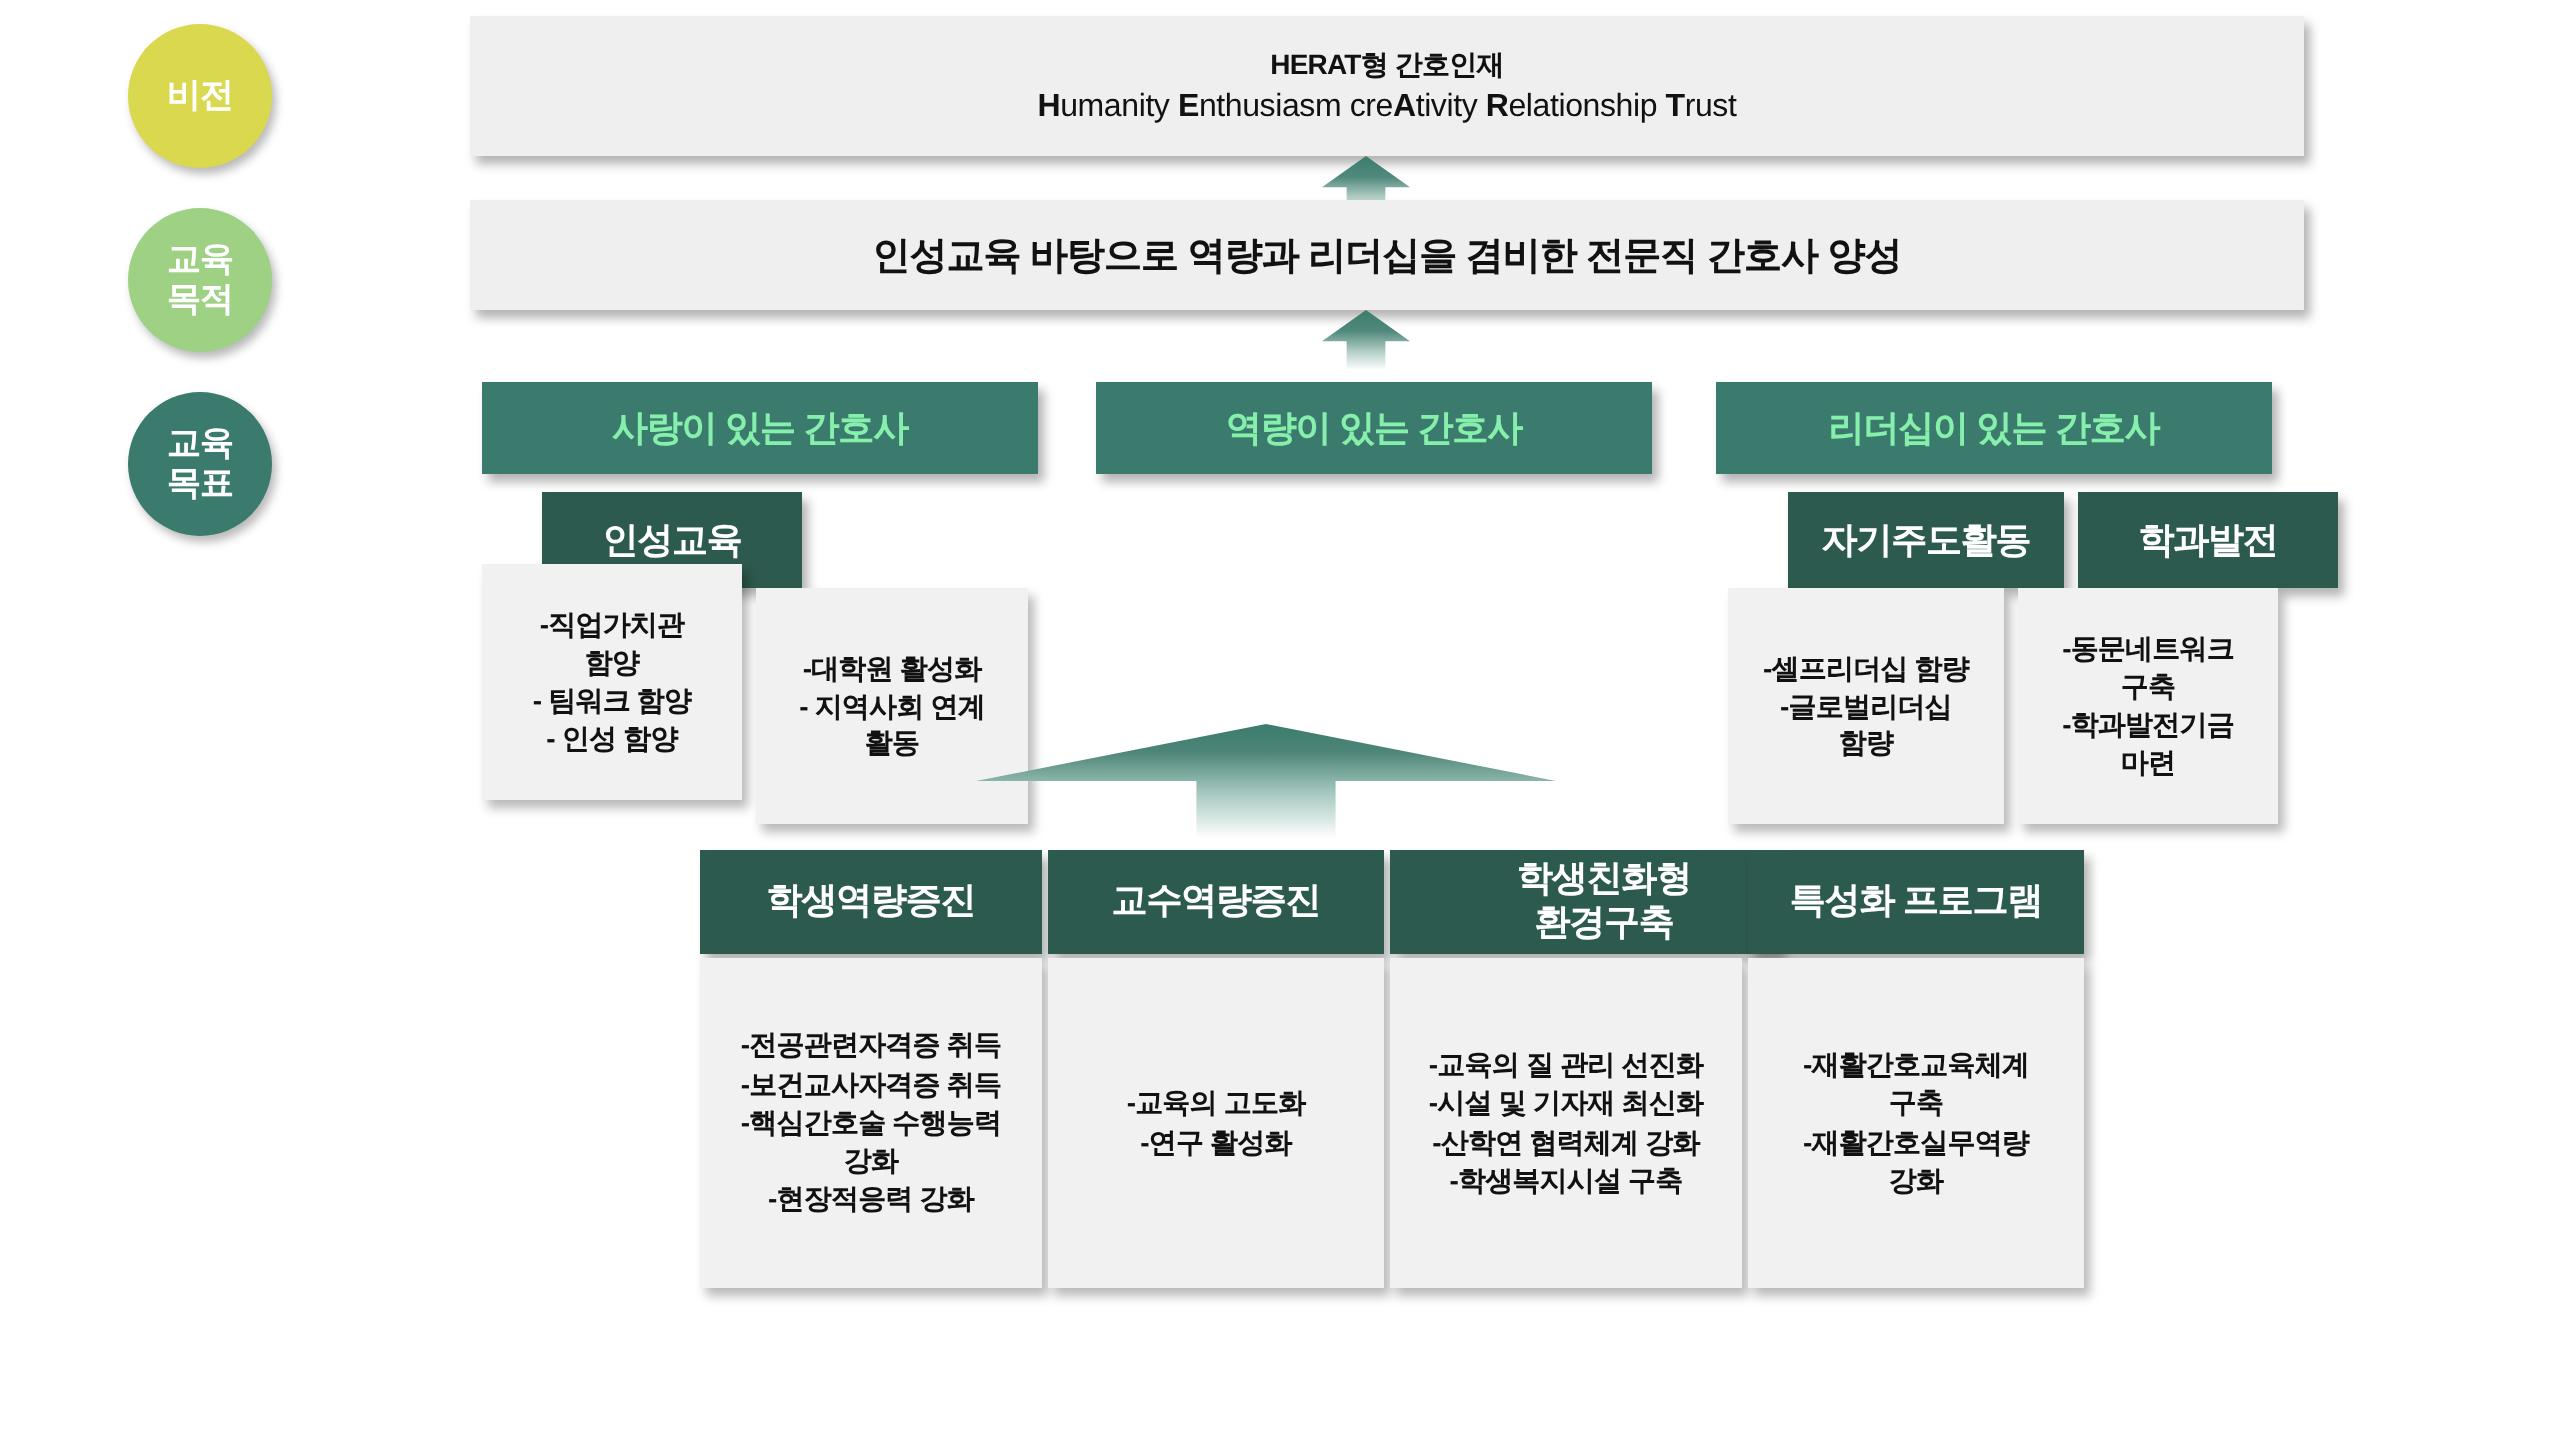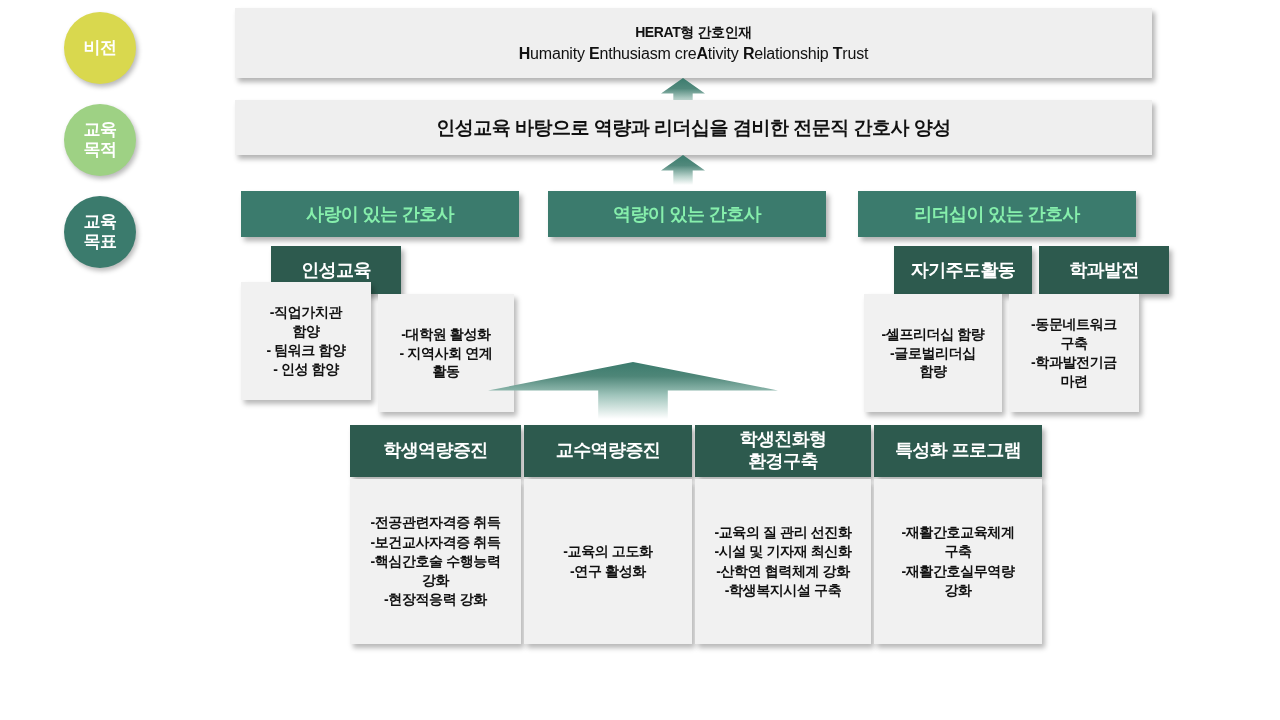--- a/index.html
+++ b/index.html
@@ -98,21 +98,21 @@
   
   .bot-head{
     position:absolute;background:#2d5a4e;color:#ffffff;
     display:flex;align-items:center;justify-content:center;
     text-align:center;white-space:pre-line;
     font-size:18px;font-weight:bold;letter-spacing:-0.6px;line-height:1.2;
     box-shadow:3px 4px 5px rgba(0,0,0,0.30);
   }
   #bhead-student{left:350px;top:425px;width:171px;height:52px;}
   #bhead-prof{left:524px;top:425px;width:168px;height:52px;}
-  #bhead-env{left:695px;top:425px;width:176px;height:52px;}
+  #bhead-env{left:695px;top:425px;width:176px;height:52px;padding-left:19px;}
   #bhead-special{left:874px;top:425px;width:168px;height:52px;}
 
   .bot-box{
     position:absolute;background:#f1f1f1;
     box-shadow:3px 4px 5px rgba(0,0,0,0.28);
     display:flex;align-items:center;justify-content:center;
     text-align:center;color:#111;
     font-size:14px;font-weight:bold;line-height:1.38;
     letter-spacing:-0.4px;white-space:pre-line;
     padding:4px 6px;box-sizing:border-box;

